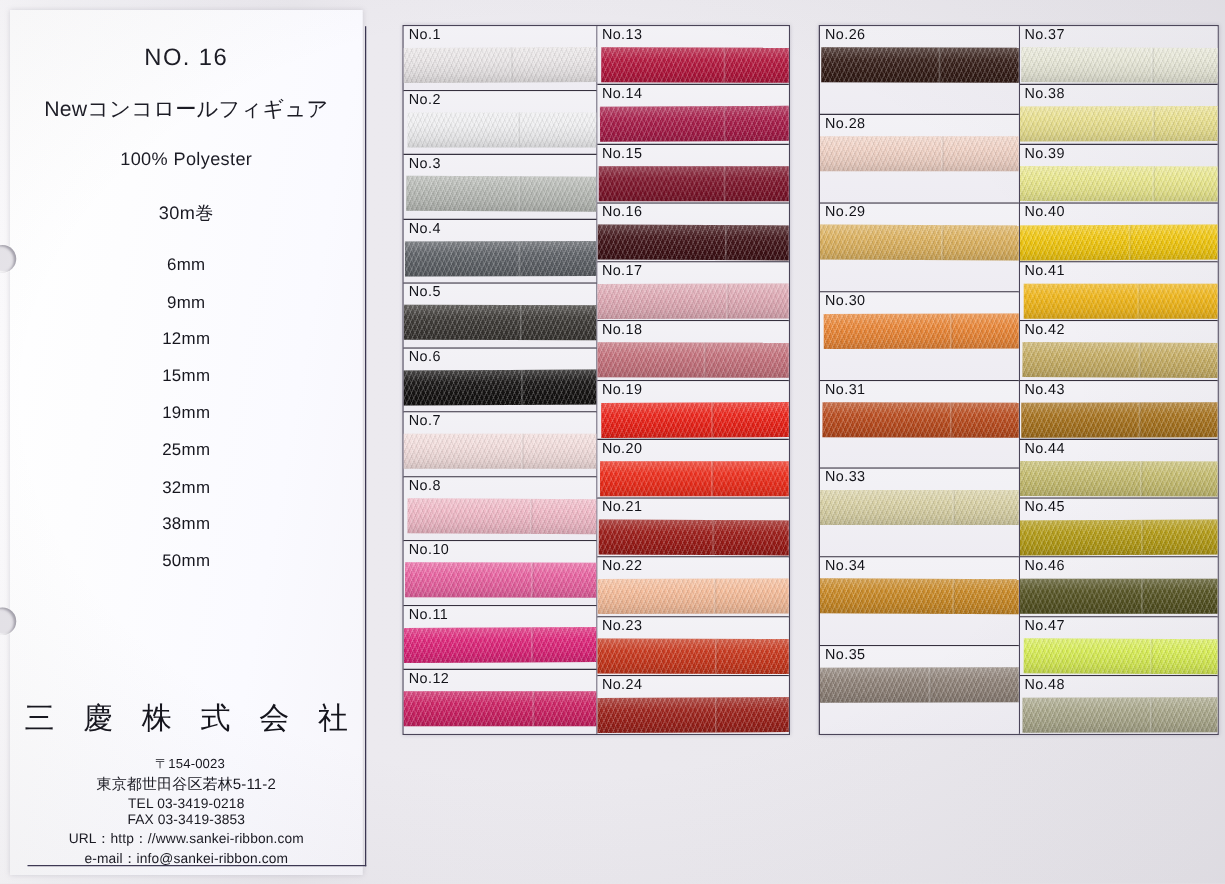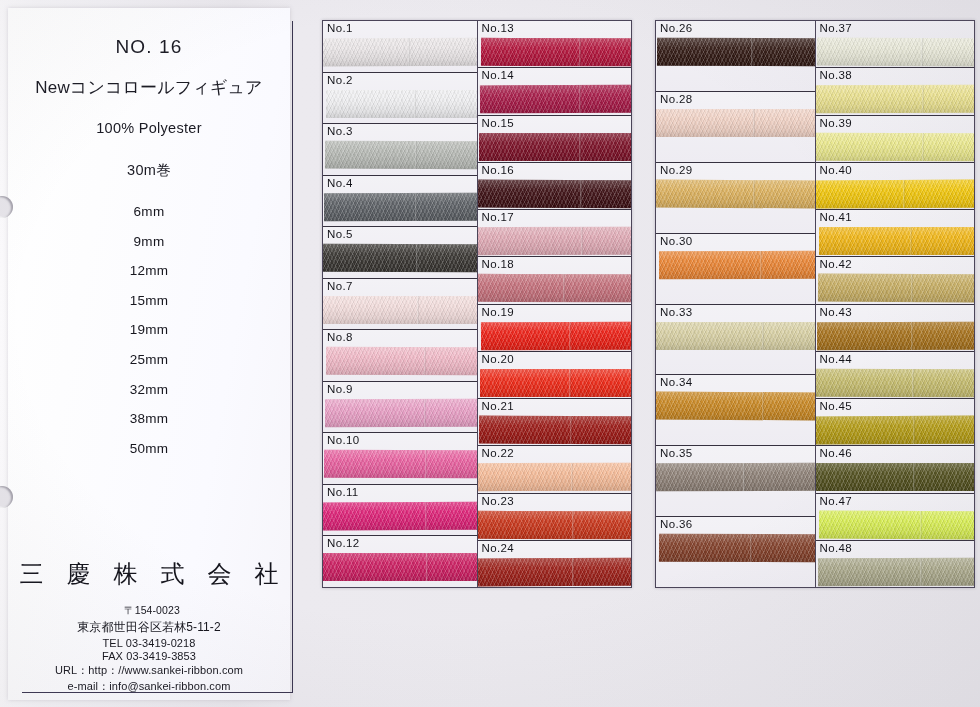--- a/index.html
+++ b/index.html
@@ -210,44 +210,44 @@
         </div>
         <div class="swatch-cell">
           <span class="swatch-label">No.5</span>
           <div class="ribbon" style="transform: rotate(0.14deg) translateX(0px);">
             <div class="ribbon-inner" style="background: rgb(58, 55, 51);">
               <div class="seam" style="left: 59%;"></div>
             </div>
           </div>
         </div>
         <div class="swatch-cell">
+          <span class="swatch-label">No.6</span>
+          <div class="ribbon" style="transform: rotate(-0.28deg) translateX(-1px);">
+            <div class="ribbon-inner" style="background: rgb(20, 18, 17);">
+              <div class="seam" style="left: 60%;"></div>
+            </div>
+          </div>
+        </div>
+        <div class="swatch-cell">
           <span class="swatch-label">No.7</span>
           <div class="ribbon" style="transform: rotate(0deg) translateX(-2px);">
             <div class="ribbon-inner" style="background: rgb(242, 220, 219);">
               <div class="seam" style="left: 61%;"></div>
             </div>
           </div>
         </div>
         <div class="swatch-cell">
           <span class="swatch-label">No.8</span>
           <div class="ribbon" style="transform: rotate(0.28deg) translateX(3px);">
             <div class="ribbon-inner" style="background: rgb(240, 184, 198);">
               <div class="seam" style="left: 62%;"></div>
             </div>
           </div>
         </div>
         <div class="swatch-cell">
-          <span class="swatch-label">No.9</span>
-          <div class="ribbon" style="transform: rotate(-0.14deg) translateX(2px);">
-            <div class="ribbon-inner" style="background: rgb(232, 159, 197);">
-              <div class="seam" style="left: 63%;"></div>
-            </div>
-          </div>
-        </div>
-        <div class="swatch-cell">
           <span class="swatch-label">No.10</span>
           <div class="ribbon" style="transform: rotate(0.14deg) translateX(1px);">
             <div class="ribbon-inner" style="background: rgb(232, 96, 159);">
               <div class="seam" style="left: 64%;"></div>
             </div>
           </div>
         </div>
         <div class="swatch-cell">
           <span class="swatch-label">No.11</span>
           <div class="ribbon" style="transform: rotate(-0.28deg) translateX(0px);">
@@ -392,20 +392,28 @@
         </div>
         <div class="swatch-cell">
           <span class="swatch-label">No.30</span>
           <div class="ribbon" style="transform: rotate(-0.14deg) translateX(3px);">
             <div class="ribbon-inner" style="background: rgb(233, 132, 52);">
               <div class="seam" style="left: 62%;"></div>
             </div>
           </div>
         </div>
         <div class="swatch-cell">
+          <span class="swatch-label">No.31</span>
+          <div class="ribbon" style="transform: rotate(0.14deg) translateX(2px);">
+            <div class="ribbon-inner" style="background: rgb(185, 74, 28);">
+              <div class="seam" style="left: 63%;"></div>
+            </div>
+          </div>
+        </div>
+        <div class="swatch-cell">
           <span class="swatch-label">No.33</span>
           <div class="ribbon" style="transform: rotate(0deg) translateX(0px);">
             <div class="ribbon-inner" style="background: rgb(216, 208, 164);">
               <div class="seam" style="left: 65%;"></div>
             </div>
           </div>
         </div>
         <div class="swatch-cell">
           <span class="swatch-label">No.34</span>
           <div class="ribbon" style="transform: rotate(0.28deg) translateX(-1px);">
@@ -415,28 +423,20 @@
           </div>
         </div>
         <div class="swatch-cell">
           <span class="swatch-label">No.35</span>
           <div class="ribbon" style="transform: rotate(-0.14deg) translateX(-2px);">
             <div class="ribbon-inner" style="background: rgb(141, 128, 118);">
               <div class="seam" style="left: 55%;"></div>
             </div>
           </div>
         </div>
-        <div class="swatch-cell">
-          <span class="swatch-label">No.36</span>
-          <div class="ribbon" style="transform: rotate(0.14deg) translateX(3px);">
-            <div class="ribbon-inner" style="background: rgb(130, 64, 42);">
-              <div class="seam" style="left: 56%;"></div>
-            </div>
-          </div>
-        </div>
       </div>
       <div class="swatch-col">
         <div class="swatch-cell">
           <span class="swatch-label">No.37</span>
           <div class="ribbon" style="transform: rotate(0.28deg) translateX(1px);">
             <div class="ribbon-inner" style="background: rgb(230, 230, 214);">
               <div class="seam" style="left: 64%;"></div>
             </div>
           </div>
         </div>

